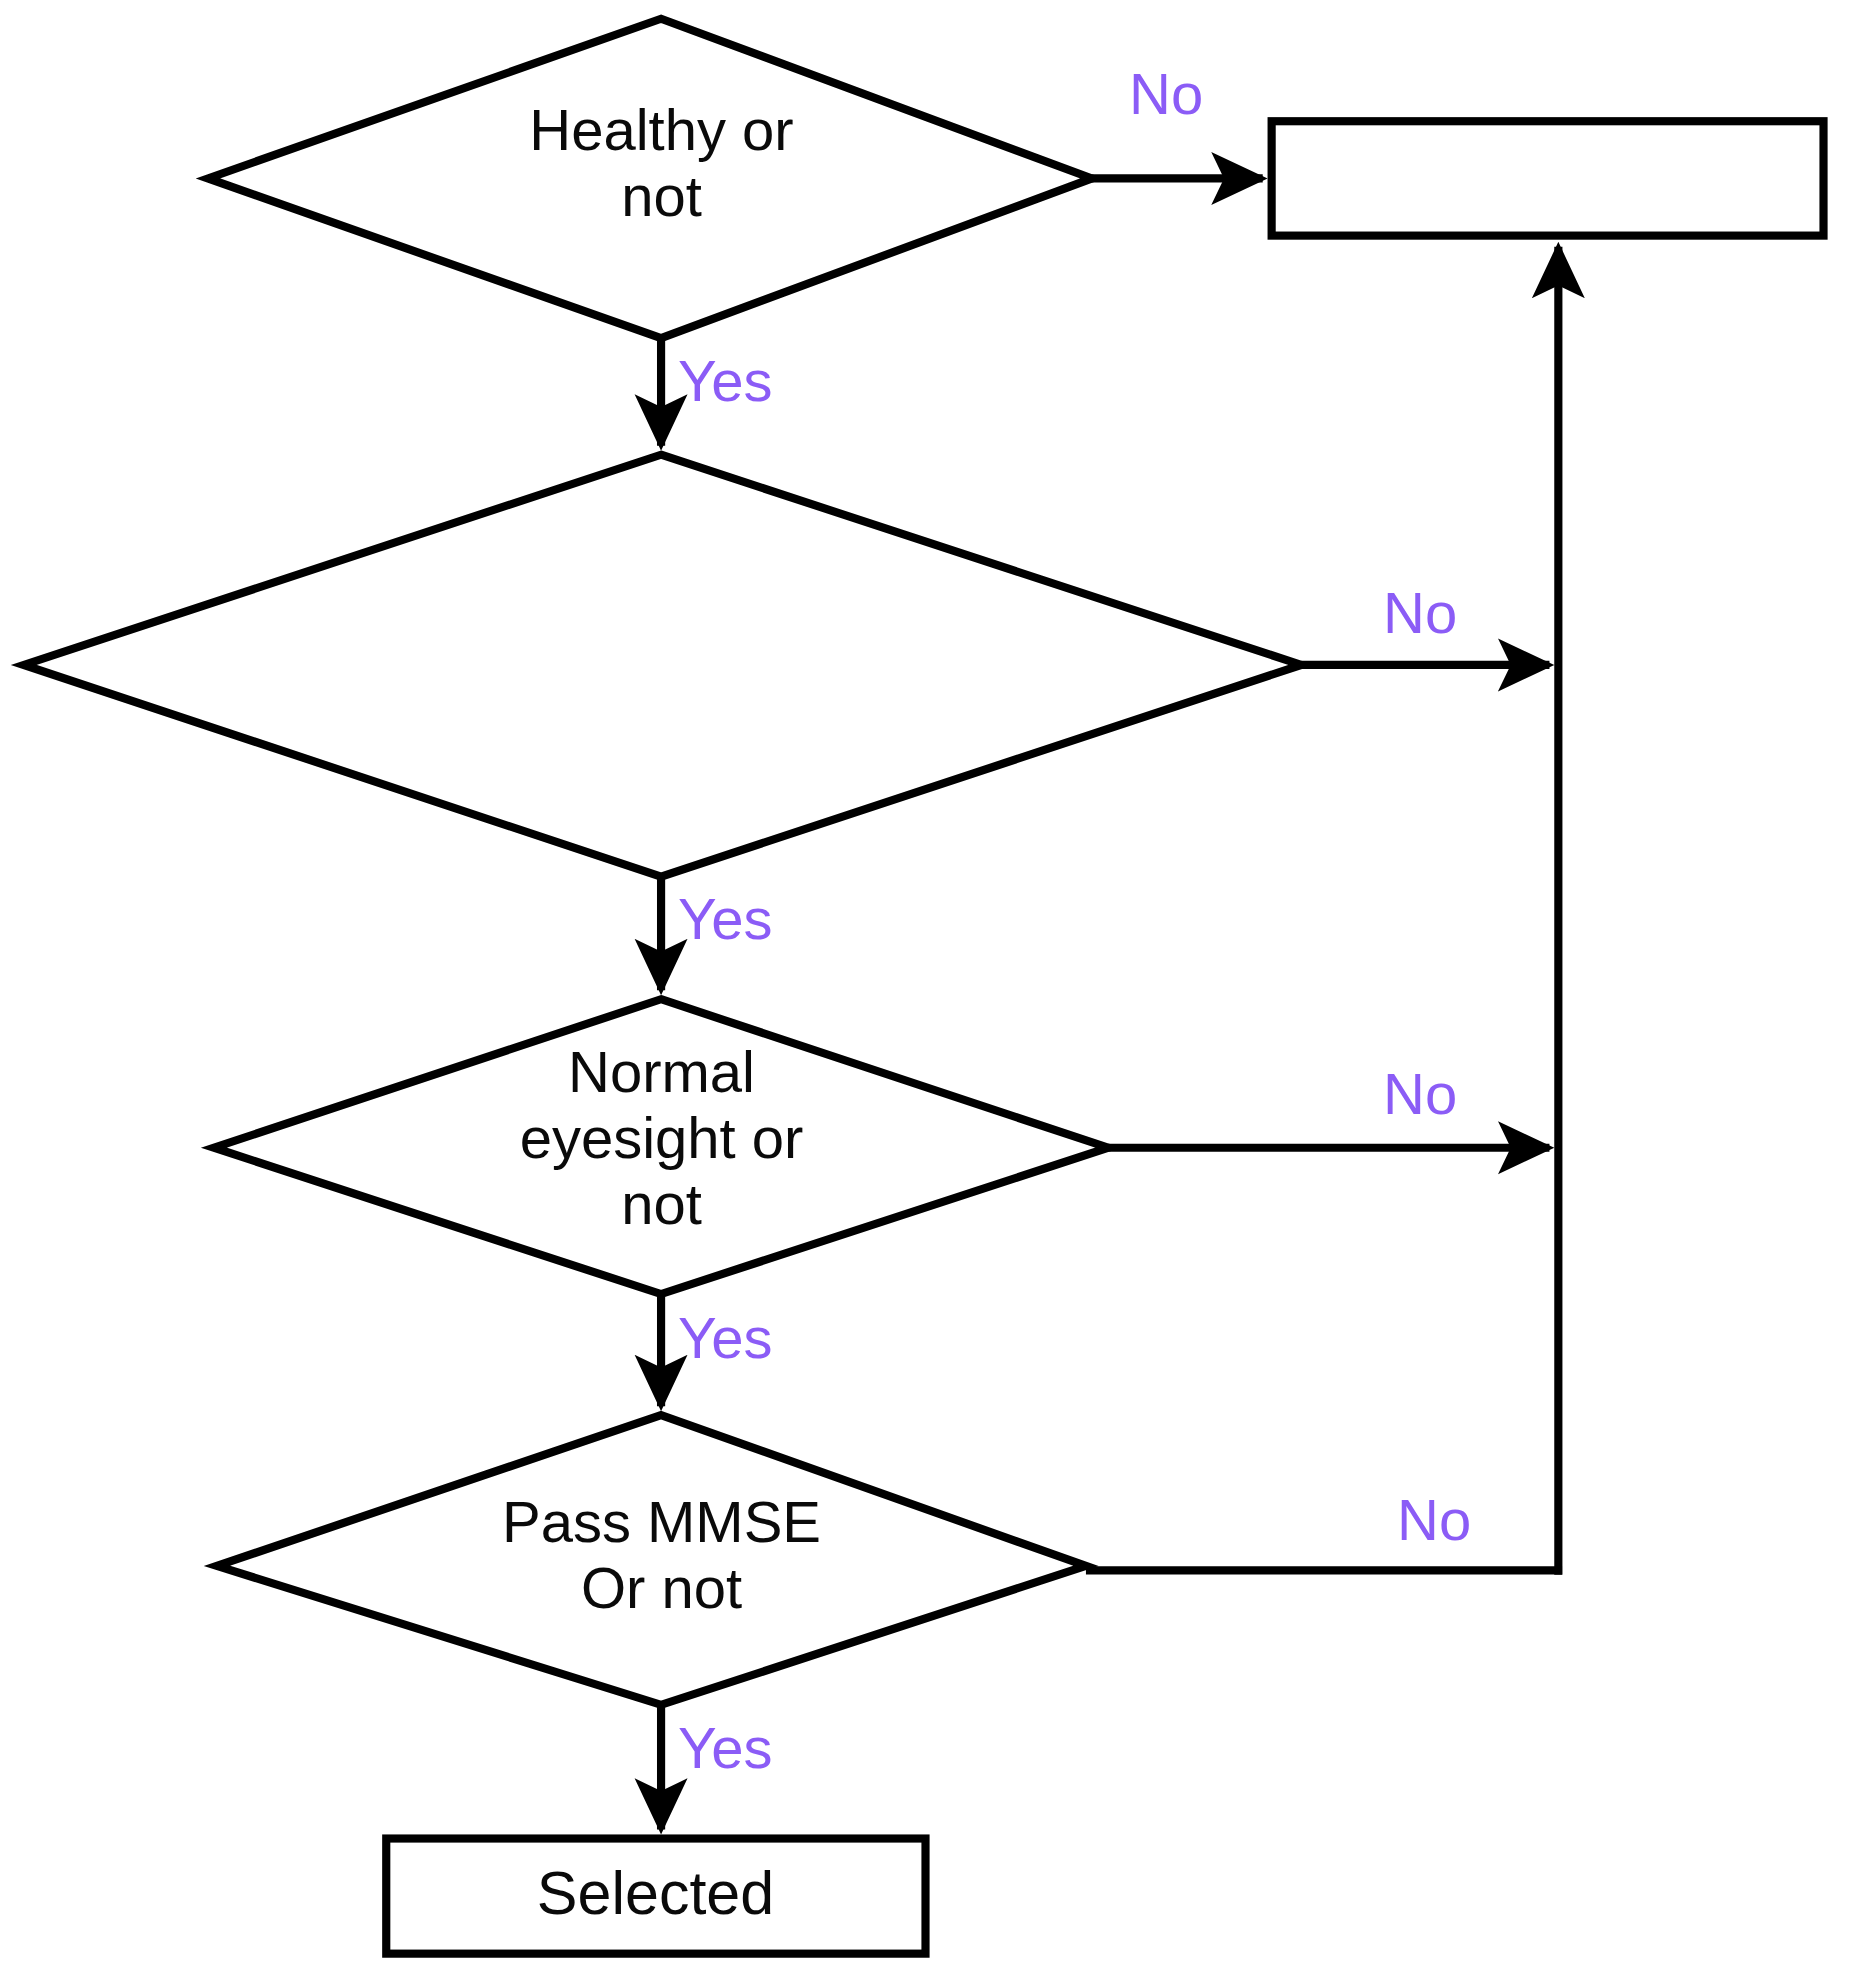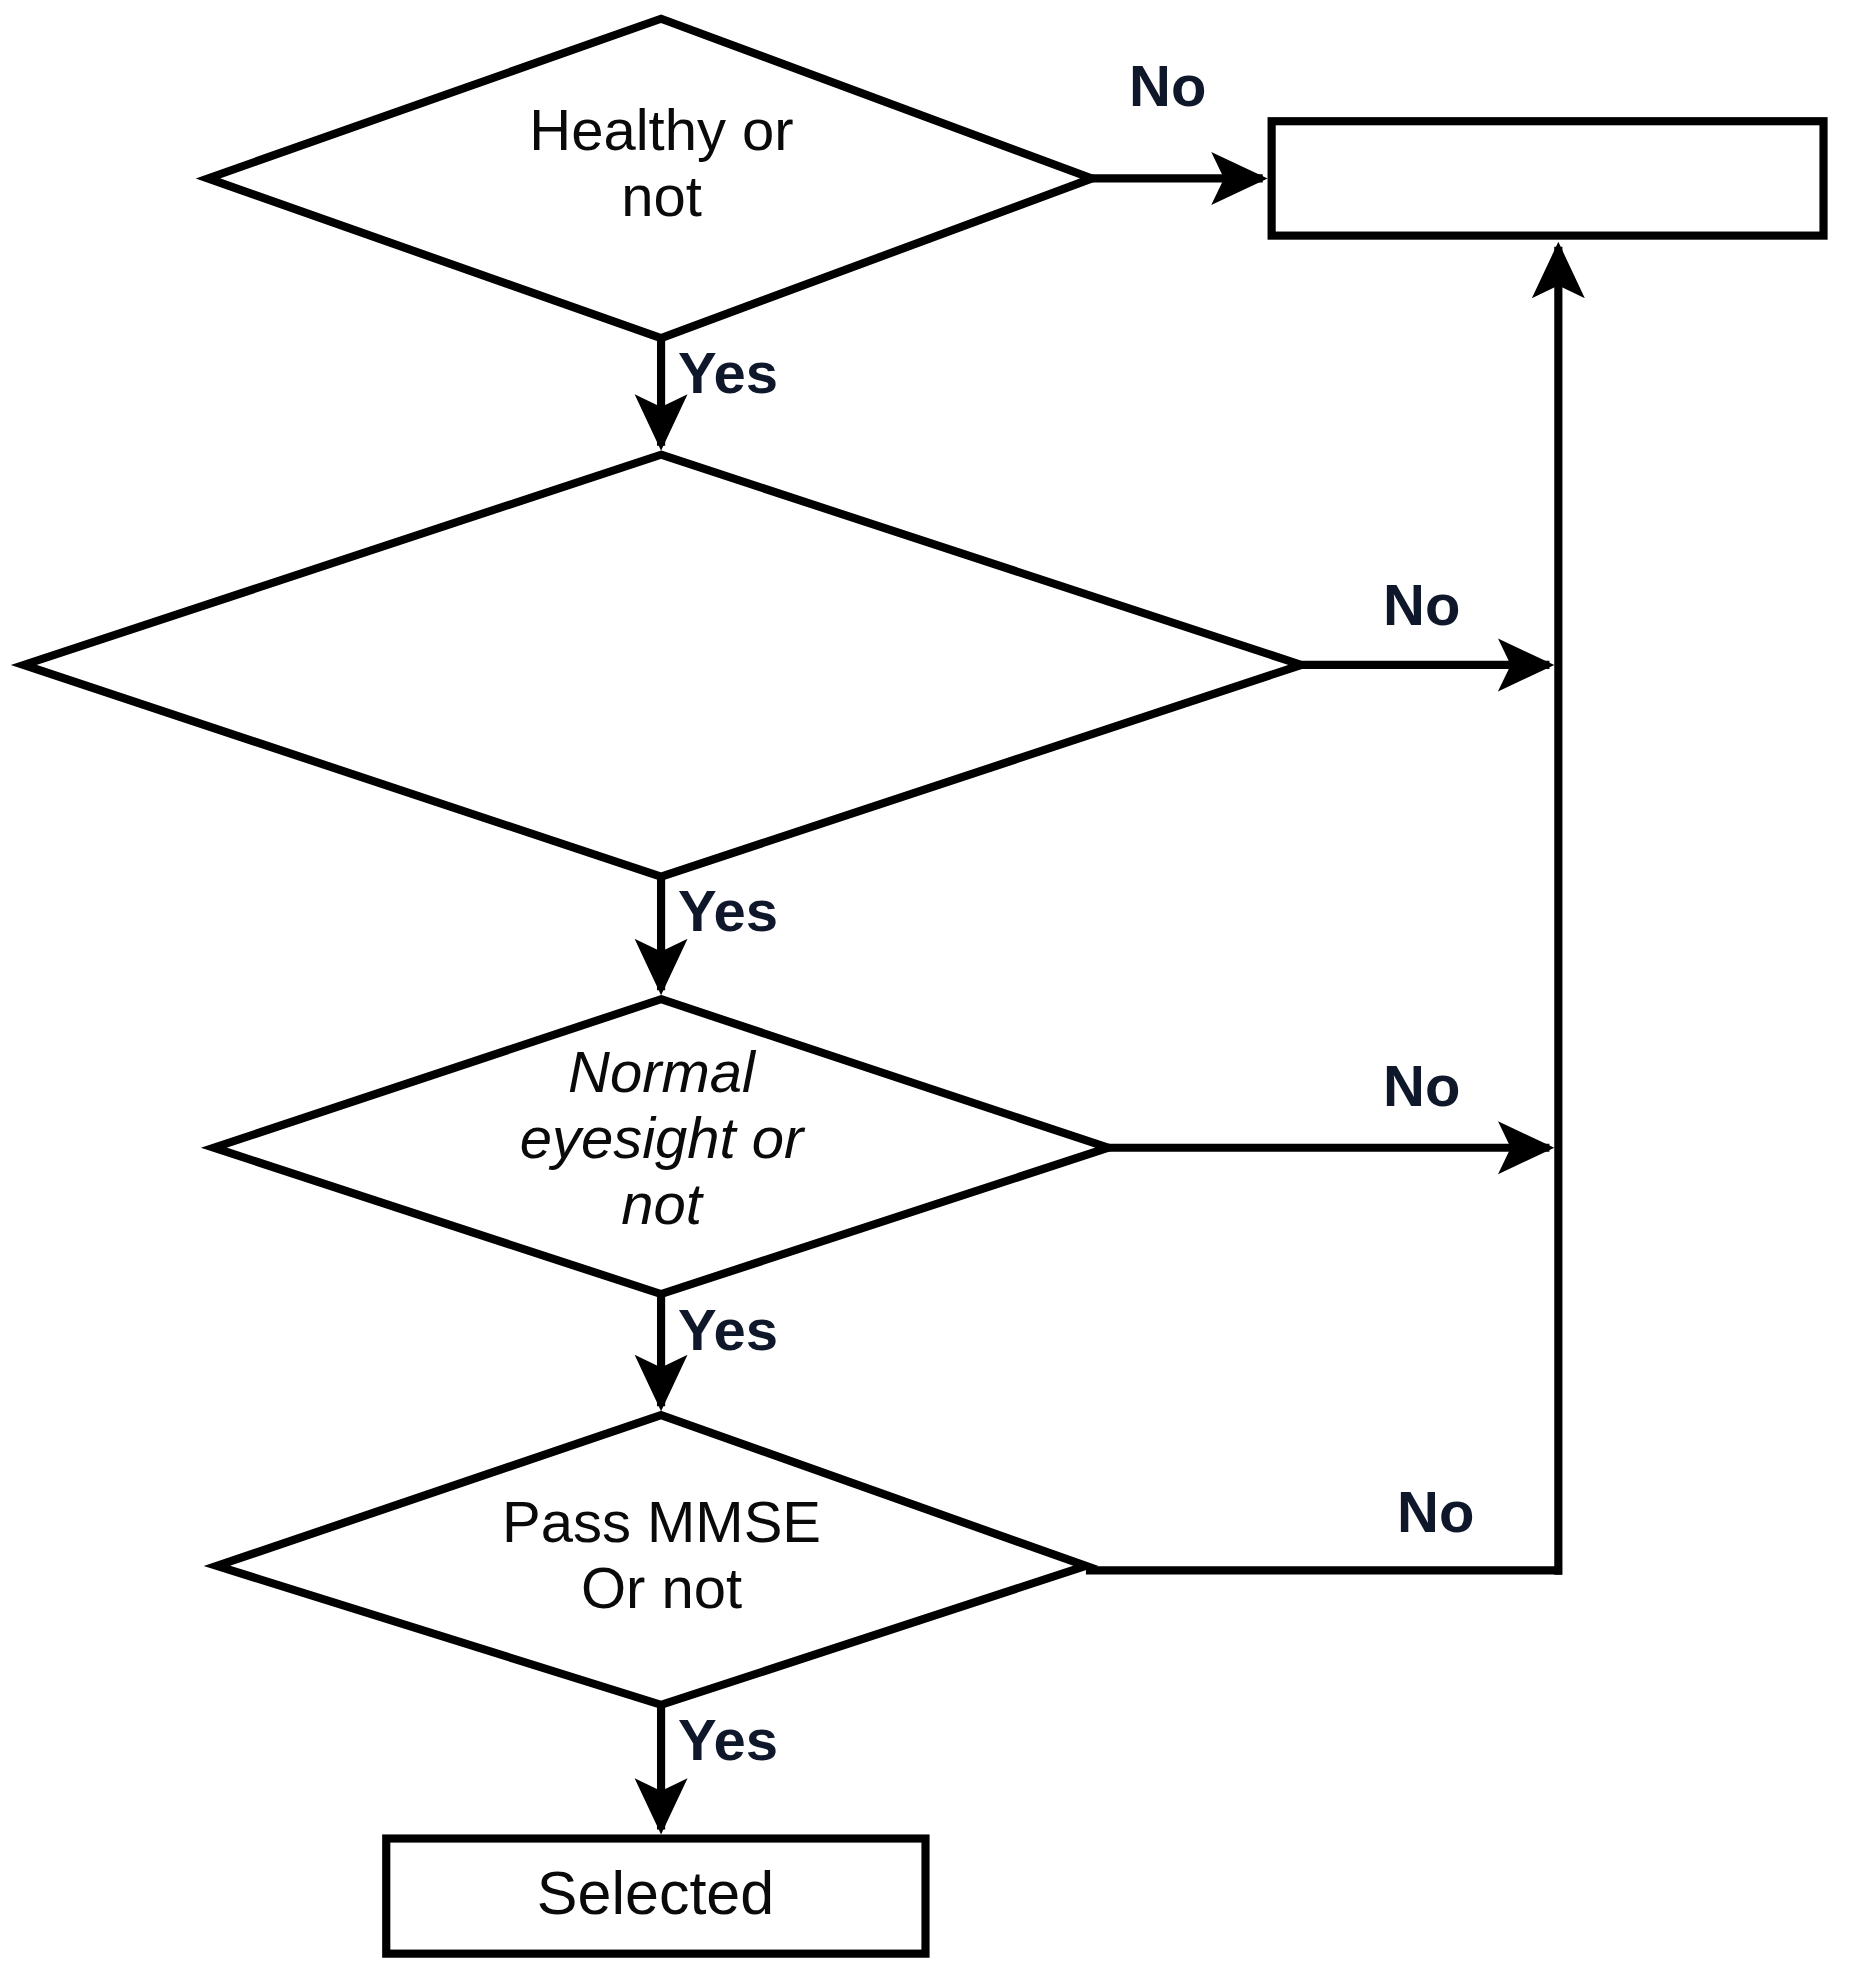--- a/index.html
+++ b/index.html
@@ -30,23 +30,24 @@
     position: absolute;
     text-align: center;
     color: #0a0a0a;
     line-height: 1.14;
     white-space: pre;
     pointer-events: none;
     font-weight: 400;
   }
   .edge-label {
     position: absolute;
-    color: #0f172a;
+    color: #8b5cf6;
     white-space: nowrap;
-    font-weight: 700;
+    font-weight: 400;
+    margin-top: 8px;
   }
   .t-diamond  { font-size: 58px; }
   .t-box      { font-size: 61px; }
   .t-edge     { font-size: 58px; }
 </style>
 </head>
 <body>
 
 <div id="canvas">
 
@@ -90,21 +91,21 @@
       <line x1="890" y1="2295" x2="890" y2="2463" marker-end="url(#arrowhead)"></line>
 
     </g>
   </svg>
 
   <div class="node-text t-diamond" style="left:290px; top:97px; width:743px;"><span>Healthy or
 not</span></div>
 
 
 
-  <div class="node-text t-diamond" style="left:290px; top:1039px; width:743px;font-style:italic;"><span>Normal
+  <div class="node-text t-diamond" style="left:290px; top:1039px; width:743px;"><span>Normal
 eyesight or
 not</span></div>
 
   <div class="node-text t-box" style="left:386px; top:1859px; width:539px;"><span>Selected</span></div>
 
   <div class="node-text t-diamond" style="left:290px; top:1489px; width:743px;"><span>Pass MMSE
 Or not</span></div>
 
   <div class="edge-label t-edge" style="left:1129px; top:52px;">No</div>
 

